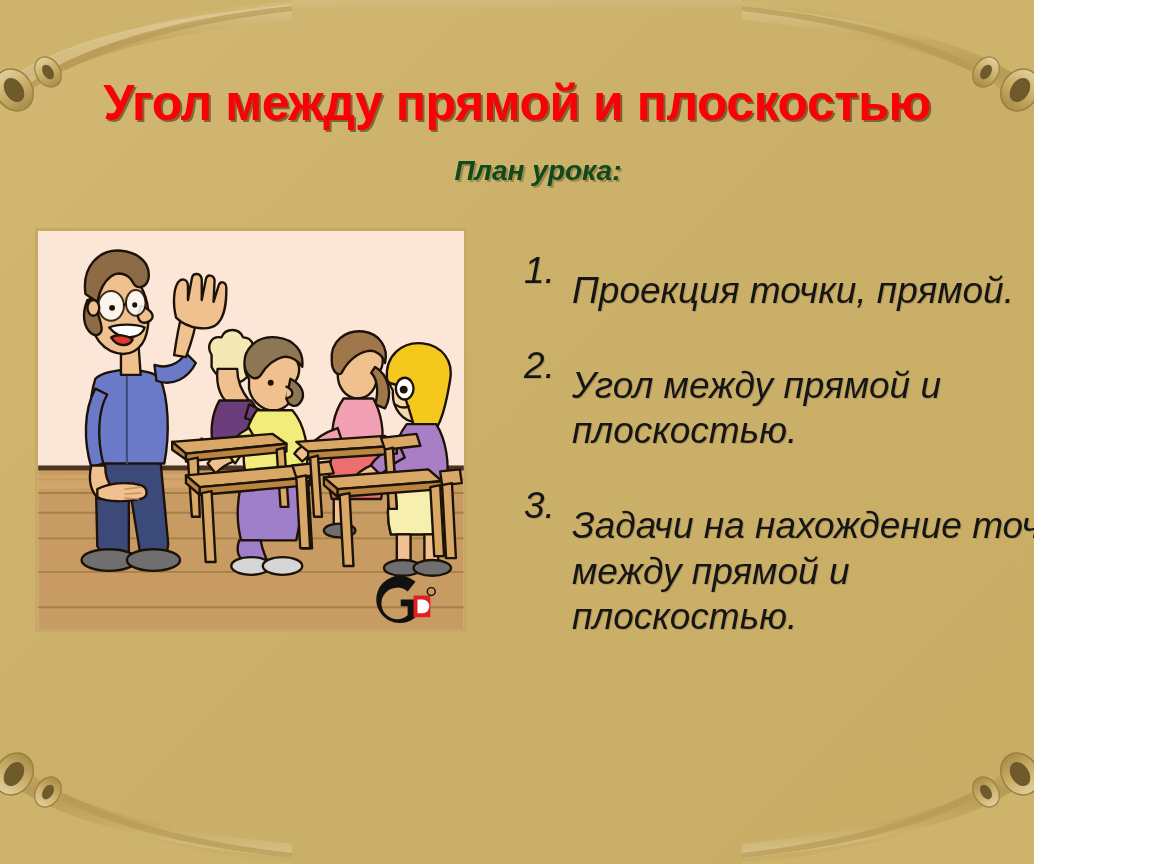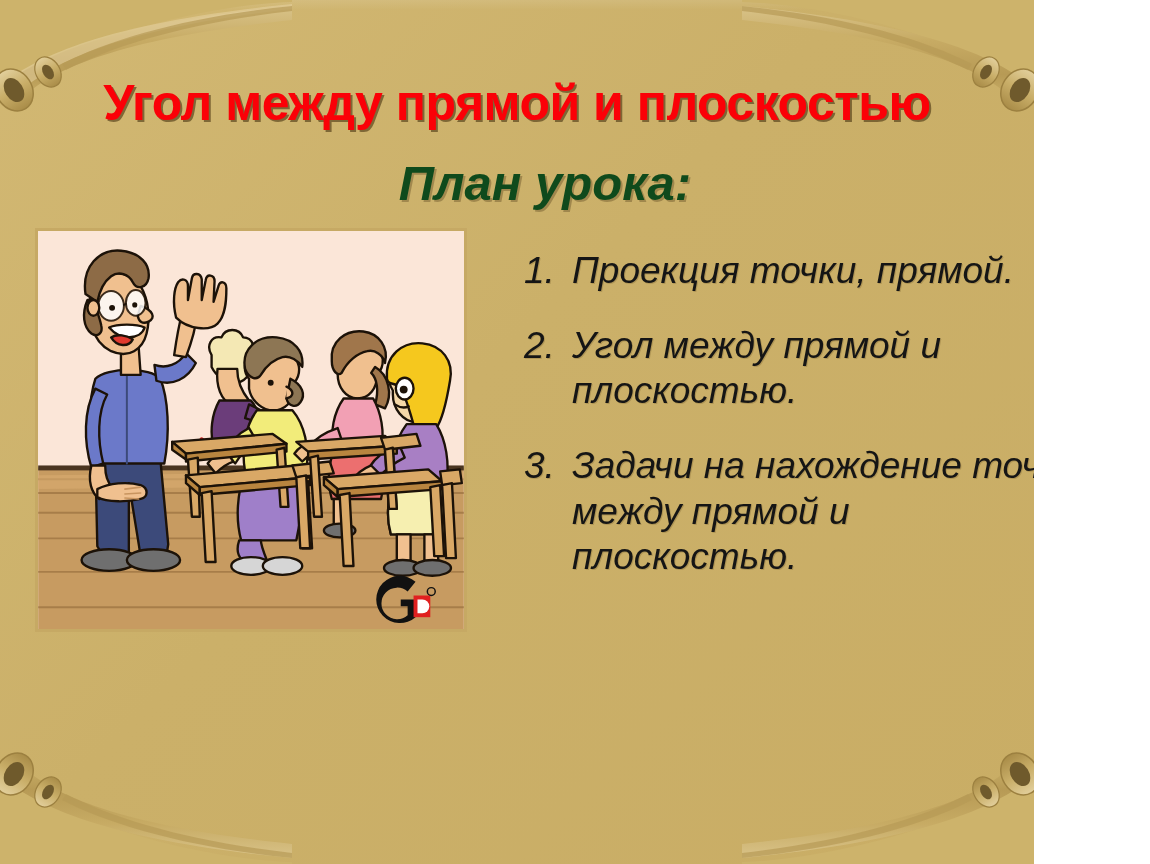--- a/index.html
+++ b/index.html
@@ -49,24 +49,24 @@
     color: #fb0007;
     letter-spacing: -0.5px;
     text-shadow: 2px 2px 0 rgba(60,40,10,0.55);
     white-space: nowrap;
   }
 
   
   .subtitle {
     position: absolute;
     top: 155px;
-    left: 15px;
+    left: 8px;
     width: 1060px;
     text-align: center;
-    font-size: 49px;
+    font-size: 28px;
     font-weight: bold;
     font-style: italic;
     color: #0f4a1c;
     text-shadow: 2px 2px 0 rgba(60,40,10,0.30);
   }
 
   
   .picture {
     position: absolute;
     left: 35px;
@@ -97,20 +97,21 @@
     margin-bottom: 30px;
     text-shadow: 1px 1px 0 rgba(80,60,20,0.22);
   }
   .plan-num {
     flex: 0 0 auto;
     width: 48px;
     white-space: nowrap;
   }
   .plan-text {
     flex: 1 1 auto;
+    margin-top: 20px;
   }
 </style>
 </head>
 <body>
 
 <div class="slide">
 
   <div class="corner corner-tl">
     <svg viewBox="0 0 300 118" xmlns="http://www.w3.org/2000/svg">
       <defs>

